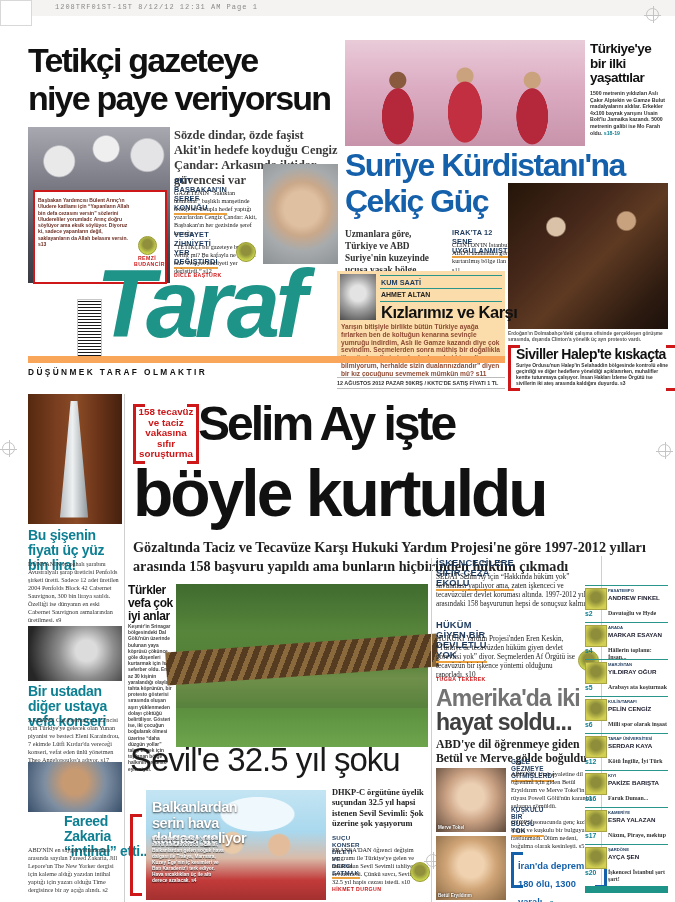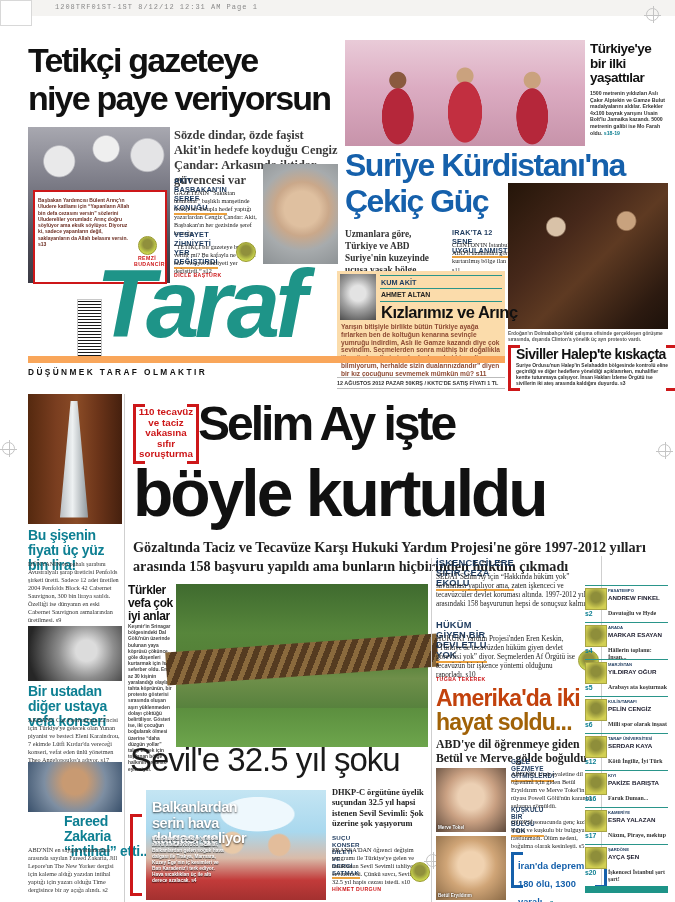--- a/index.html
+++ b/index.html
@@ -121,46 +121,46 @@
   <div class="abs caption" style="left:508px;top:331px;width:160px;font-size:4.8px;line-height:6px;">Erdoğan'ın Dolmabahçe'deki çalışma ofisinde gerçekleşen görüşme sırasında, dışarıda Clinton'a yönelik üç ayrı protesto vardı.</div>
 
   <div class="abs bracket-red" style="left:508px;top:345px;width:154px;height:42px;padding:2px 5px;">
     <div style="font-size:14px;font-weight:800;letter-spacing:-.5px;line-height:15px;">Siviller Halep'te kıskaçta</div>
     <div style="font-size:4.9px;line-height:6px;color:#333;font-weight:700;margin-top:1px;">Suriye Ordusu'nun Halep'in Selahaddin bölgesinde kontrolü eline geçirdiği ve diğer hedeflere yöneldiği açıklanırken, muhalifler kentte tutunmaya çalışıyor. İnsan Hakları İzleme Örgütü ise sivillerin iki ateş arasında kaldığını duyurdu. s3</div>
   </div>
 
   <div class="abs" style="left:337px;top:271px;width:168px;height:90px;background:#fbdcab;"></div>
   <div class="photo ph-altan" style="left:340px;top:274px;width:36px;height:46px;"></div>
   <div class="tealrule" style="left:380px;top:275px;width:122px;"></div>
-  <div class="abs" style="left:381px;top:278px;font-size:7.3px;font-weight:800;color:#1d3a5e;">KUM AKİT</div>
+  <div class="abs" style="left:381px;top:278px;font-size:7.3px;font-weight:800;color:#1d3a5e;">KUM SAATİ</div>
   <div class="tealrule" style="left:380px;top:288px;width:122px;"></div>
   <div class="abs" style="left:381px;top:291px;font-size:7px;font-weight:700;color:#222;">AHMET ALTAN</div>
   <div class="tealrule" style="left:380px;top:301px;width:122px;"></div>
-  <div class="abs" style="left:381px;top:303px;font-size:16.5px;font-weight:800;letter-spacing:-.5px;">Kızlarımız ve Arınç</div>
+  <div class="abs" style="left:381px;top:303px;font-size:16.5px;font-weight:800;letter-spacing:-.5px;">Kızlarımız ve Karşı</div>
   <div class="abs" style="left:341px;top:323px;width:160px;font-size:6.6px;font-weight:700;line-height:7.8px;color:#8d4a33;">Yarışın bitişiyle birlikte bütün Türkiye ayağa fırlarken ben de koltuğun kenarına sevinçle yumruğu indirdim, Aslı ile Gamze kazandı diye çok sevindim. Seçmelerden sonra müthiş bir doğallıkla “bugün kendimi niye bu kadar rahat hissediyorum bilmiyorum, herhalde sizin dualarınızdandır” diyen bir kız çocuğunu sevmemek mümkün mü? s11</div>
 
   <div class="abs barcode" style="left:77px;top:299px;width:23px;height:56px;"></div>
   <div class="abs" style="left:96px;top:252px;font-size:96px;font-weight:700;font-style:italic;color:#1e9488;letter-spacing:-5px;line-height:104px;">Taraf</div>
   <div class="abs" style="left:28px;top:356px;width:477px;height:7px;background:#f9a65a;"></div>
   <div class="abs" style="left:28px;top:367px;font-size:8.3px;font-weight:800;letter-spacing:2.4px;">DÜŞÜNMEK TARAF OLMAKTIR</div>
   <div class="abs" style="left:337px;top:377px;width:168px;border-top:1px solid #bbb;border-bottom:1px solid #bbb;padding:2px 0 2px 0;font-size:5.4px;font-weight:700;color:#333;">12 AĞUSTOS 2012 PAZAR 50KRŞ / KKTC'DE SATIŞ FİYATI 1 TL</div>
 
   <div class="vrule" style="left:124px;top:394px;height:508px;"></div>
   <div class="photo ph-wine" style="left:28px;top:394px;width:94px;height:130px;"></div>
   <div class="abs tealhead" style="left:28px;top:528px;width:94px;font-size:14px;line-height:15px;">Bu şişenin fiyatı üç yüz bin lira!</div>
   <div class="abs serif" style="left:28px;top:560px;width:94px;font-size:6.2px;line-height:8px;color:#333;">DÜNYANIN en pahalı şarabını Avustralyalı şarap üreticisi Penfolds şirketi üretti. Sadece 12 adet üretilen 2004 Penfolds Block 42 Cabernet Sauvignon, 300 bin liraya satıldı. Özelliği ise dünyanın en eski Cabernet Sauvignon asmalarından üretilmesi. s9</div>
   <div class="photo ph-argerich" style="left:28px;top:626px;width:94px;height:55px;"></div>
   <div class="abs tealhead" style="left:28px;top:684px;width:94px;font-size:14px;line-height:15px;">Bir ustadan diğer ustaya vefa konseri</div>
   <div class="abs serif" style="left:28px;top:716px;width:94px;font-size:6.2px;line-height:8px;color:#333;">AKBANK Caz Festivali'nin 22'ncisi için Türkiye'ye gelecek olan Yunan piyanist ve besteci Eleni Karaindrou, 7 ekimde Lütfi Kırdar'da vereceği konseri, vefat eden ünlü yönetmen Theo Angelopoulos'a adıyor. s17</div>
   <div class="photo ph-zakaria" style="left:28px;top:762px;width:94px;height:50px;"></div>
   <div class="abs tealhead" style="left:28px;top:814px;width:94px;font-size:14px;line-height:15px;margin-left:36px;">Fareed Zakaria “intihal” etti...</div>
   <div class="abs serif" style="left:28px;top:846px;width:94px;font-size:6.2px;line-height:8px;color:#333;">ABD'NİN en saygın yorumcuları arasında sayılan Fareed Zakaria, Jill Lepore'un The New Yorker dergisi için kaleme aldığı yazıdan intihal yaptığı için yazarı olduğu Time dergisince bir ay açığa alındı. s2</div>
 
   <div class="abs bracket-red" style="left:133px;top:404px;width:56px;height:54px;padding:3px 2px;">
-    <div style="color:#cd1719;font-size:9.8px;font-weight:800;text-align:center;line-height:10.6px;">110 tecavüz ve taciz vakasına sıfır soruşturma</div>
+    <div style="color:#cd1719;font-size:9.8px;font-weight:800;text-align:center;line-height:10.6px;">158 tecavüz ve taciz vakasına sıfır soruşturma</div>
   </div>
   <div class="abs" style="left:198px;top:390px;font-size:48px;font-weight:800;letter-spacing:-3px;line-height:68px;">Selim Ay işte</div>
   <div class="abs" style="left:133px;top:458px;font-size:66px;font-weight:800;letter-spacing:-3px;line-height:70px;">böyle kurtuldu</div>
   <div class="abs serif" style="left:133px;top:538px;width:537px;font-size:14.2px;font-weight:700;line-height:19px;color:#222;">Gözaltında Taciz ve Tecavüze Karşı Hukuki Yardım Projesi'ne göre 1997-2012 yılları arasında 158 başvuru yapıldı ama bunların hiçbirinden hüküm çıkmadı</div>
 
   <div class="abs" style="left:128px;top:584px;width:46px;font-size:12px;font-weight:800;line-height:13px;letter-spacing:-.4px;">Türkler vefa çok iyi anlar</div>
   <div class="abs" style="left:128px;top:624px;width:44px;font-size:4.8px;font-weight:700;line-height:6.2px;color:#444;">Keşmir'in Srinagar bölgesindeki Dal Gölü'nün üzerinde bulunan yaya köprüsü çökünce, göle düşenleri kurtarmak için halk seferber oldu. En az 30 kişinin yaralandığı olayla tahta köprünün, bir protesto gösterisi sırasında oluşan aşırı yüklenmeden dolayı çöktüğü belirtiliyor. Gösteri ise, iki çocuğun boğularak ölmesi üzerine “daha düzgün yollar” talep etmek için toplanan bölge halkının protesto eylemiydi.</div>
   <div class="photo ph-bridge" style="left:176px;top:584px;width:252px;height:163px;">
     <div class="deck"></div>
     <div class="water"></div>
@@ -172,22 +172,22 @@
       <span class="kicker abs" style="left:436px;top:558px;font-size:9.3px;">İŞKENCECİLERE SIFIR CEZA EKOLÜ</span>
     </div>
   <div class="abs serif" style="left:436px;top:573px;width:162px;font-size:7.2px;line-height:9px;color:#222;">SEDAT Selim Ay için “Hakkında hüküm yok” savunması yapılıyor ama, zaten işkenceci ve tecavüzcüler devlet koruması altında. 1997-2012 yılları arasındaki 158 başvurunun hepsi de sonuçsuz kalmış.</div>
   <div class="abs">
       <span class="kicker abs" style="left:436px;top:620px;font-size:9.3px;">HÜKÜM GİYEN BİR DEVLETLÜ YOK</span>
     </div>
   <div class="abs serif" style="left:436px;top:635px;width:140px;font-size:7.2px;line-height:9px;color:#222;">HUKUKİ Yardım Projesi'nden Eren Keskin, “Türkiye'de tecavüzden hüküm giyen devlet görevlisi yok” diyor. Seçmelerden Af Örgütü ise tecavüzün bir işkence yöntemi olduğunu raporladı. s10</div>
   <div class="avatar" style="left:578px;top:650px;width:19px;height:19px;"></div>
   <div class="abs redbyline" style="left:436px;top:676px;">TUĞBA TEKEREK</div>
 
-  <div class="abs" style="left:436px;top:686px;font-size:23px;font-weight:800;color:#c2410c;letter-spacing:-.8px;line-height:25px;">Amerika'da iki</div>
-  <div class="abs" style="left:436px;top:710px;font-size:23px;font-weight:800;color:#a16207;letter-spacing:-.8px;line-height:25px;">hayat soldu...</div>
+  <div class="abs" style="left:436px;top:686px;font-size:23px;font-weight:800;color:#737373;letter-spacing:-.8px;line-height:25px;">Amerika'da iki</div>
+  <div class="abs" style="left:436px;top:710px;font-size:23px;font-weight:800;color:#404040;letter-spacing:-.8px;line-height:25px;">hayat soldu...</div>
   <div class="abs serif" style="left:436px;top:737px;width:164px;font-size:11.8px;font-weight:700;line-height:14px;color:#222;">ABD'ye dil öğrenmeye giden Betül ve Merve gölde boğuldu</div>
   <div class="photo ph-girl1" style="left:436px;top:768px;width:70px;height:64px;"></div>
   <div class="photocap" style="left:438px;top:825px;">Merve Tokel</div>
   <div class="photo ph-girl2" style="left:436px;top:836px;width:70px;height:64px;"></div>
   <div class="photocap" style="left:438px;top:893px;">Betül Eryıldırım</div>
   <div class="abs">
       <span class="kicker abs" style="left:511px;top:758px;font-size:6.4px;">GÖLE GEZMEYE GİTMİŞLERDİ</span>
     </div>
   <div class="abs serif" style="left:511px;top:770px;width:88px;font-size:6.3px;line-height:8px;color:#222;">ABD'NİN Utah eyaletine dil öğrenimi için giden Betül Eryıldırım ve Merve Tokel'in rüyası Powell Gölü'nün karanlık sularına gömüldü.</div>
   <div class="abs">

